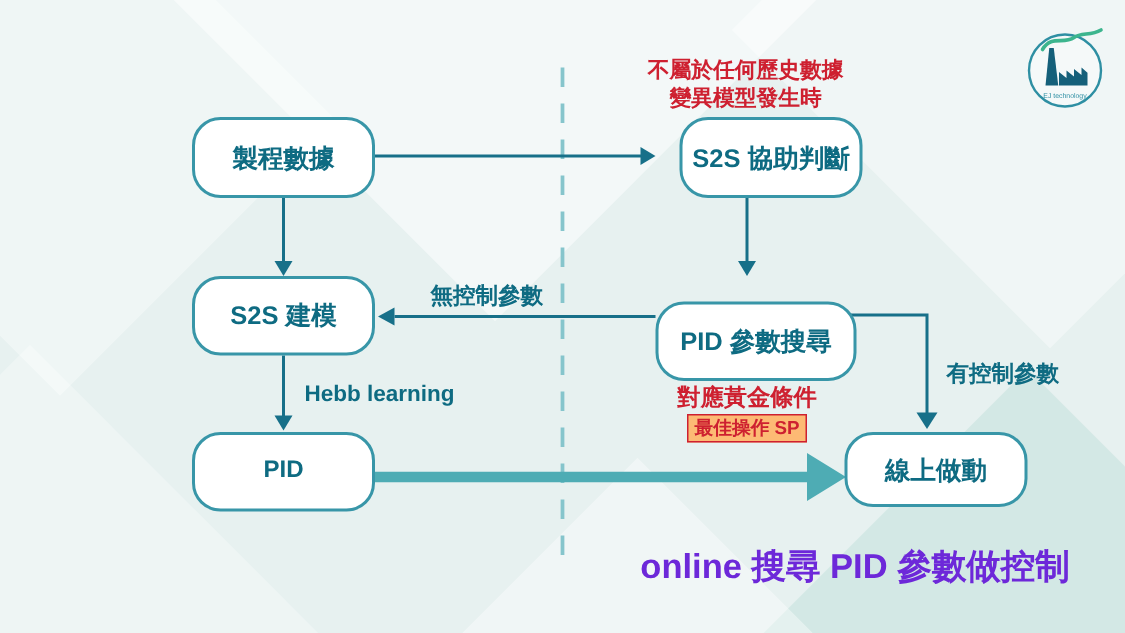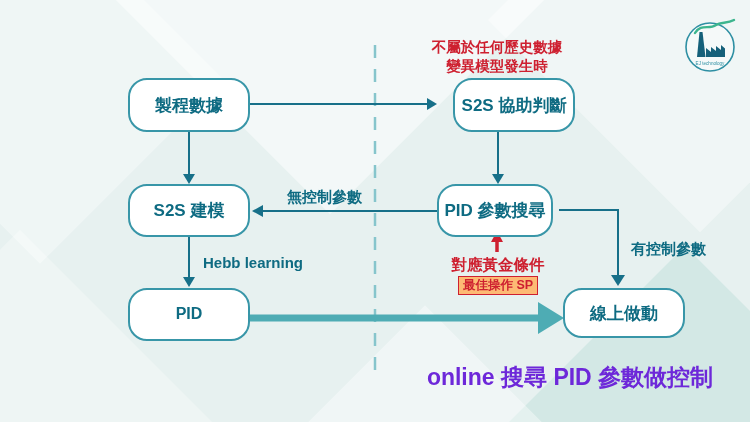--- a/index.html
+++ b/index.html
@@ -18,21 +18,21 @@
   svg.overlay{position:absolute;left:0;top:0;pointer-events:none;}
 
   
   .node{position:absolute;box-sizing:border-box;background:#ffffff;
         border:2px solid #3896a8;border-radius:19px;
         display:flex;align-items:center;justify-content:center;
         color:#0e6b82;font-weight:bold;font-size:17px;text-align:center;}
   #node-process{left:128px;top:78px;width:122px;height:54px;}
   #node-s2s-assist{left:437px;top:78px;width:122px;height:54px;margin-left:16px;}
   #node-s2s-model{left:128px;top:184px;width:122px;height:53px;}
-  #node-pid-search{left:437px;top:184px;width:116px;height:53px;}
+  #node-pid-search{left:437px;top:201px;width:134px;height:53px;}
   #node-pid-table{left:128px;top:288px;width:122px;height:53px;flex-direction:column;line-height:1.18;font-size:16px;}
   #node-online{left:563px;top:288px;width:122px;height:50px;}
 
   
   .lbl{position:absolute;color:#0e6b82;font-size:15px;font-weight:600;white-space:nowrap;}
   #lbl-no-control{left:287px;top:188px;}
   #lbl-hebb{left:203px;top:254px;}
   #lbl-has-control{left:631px;top:240px;}
 
   

